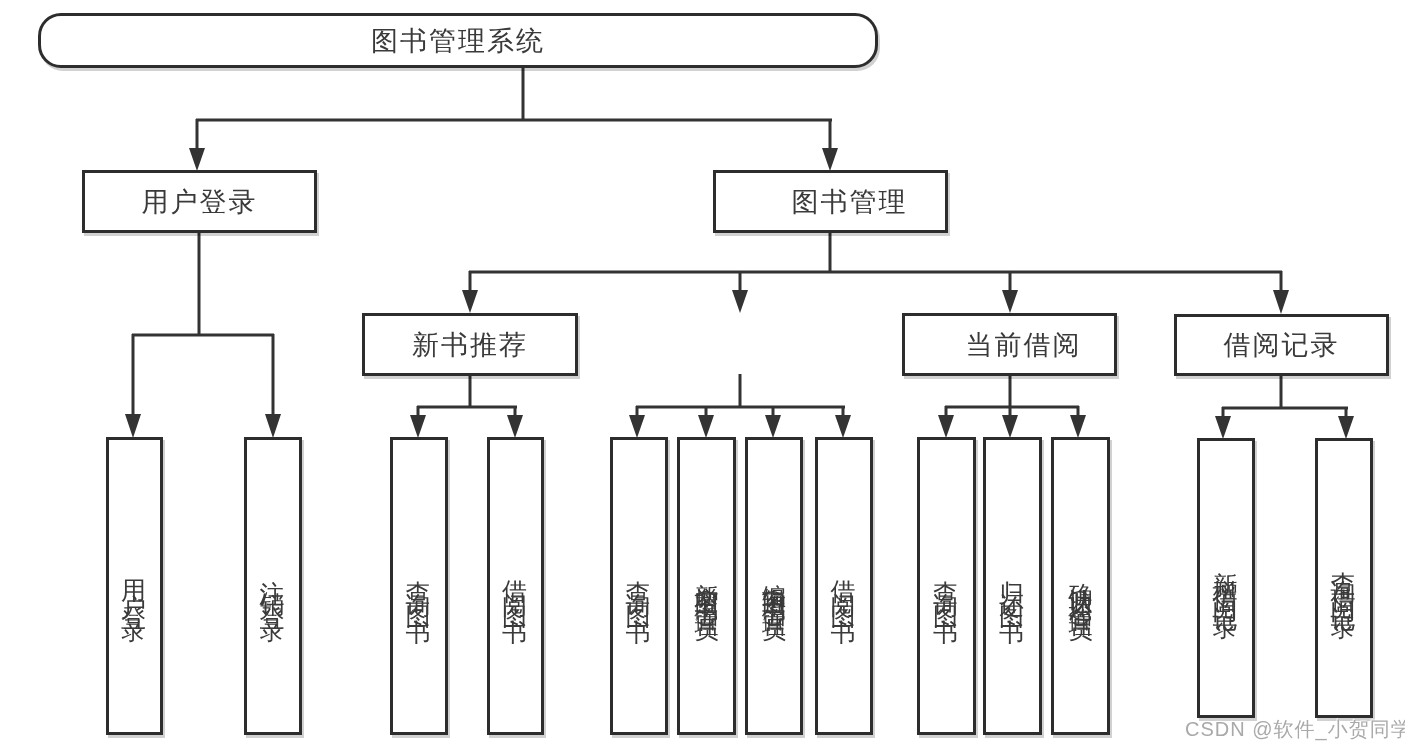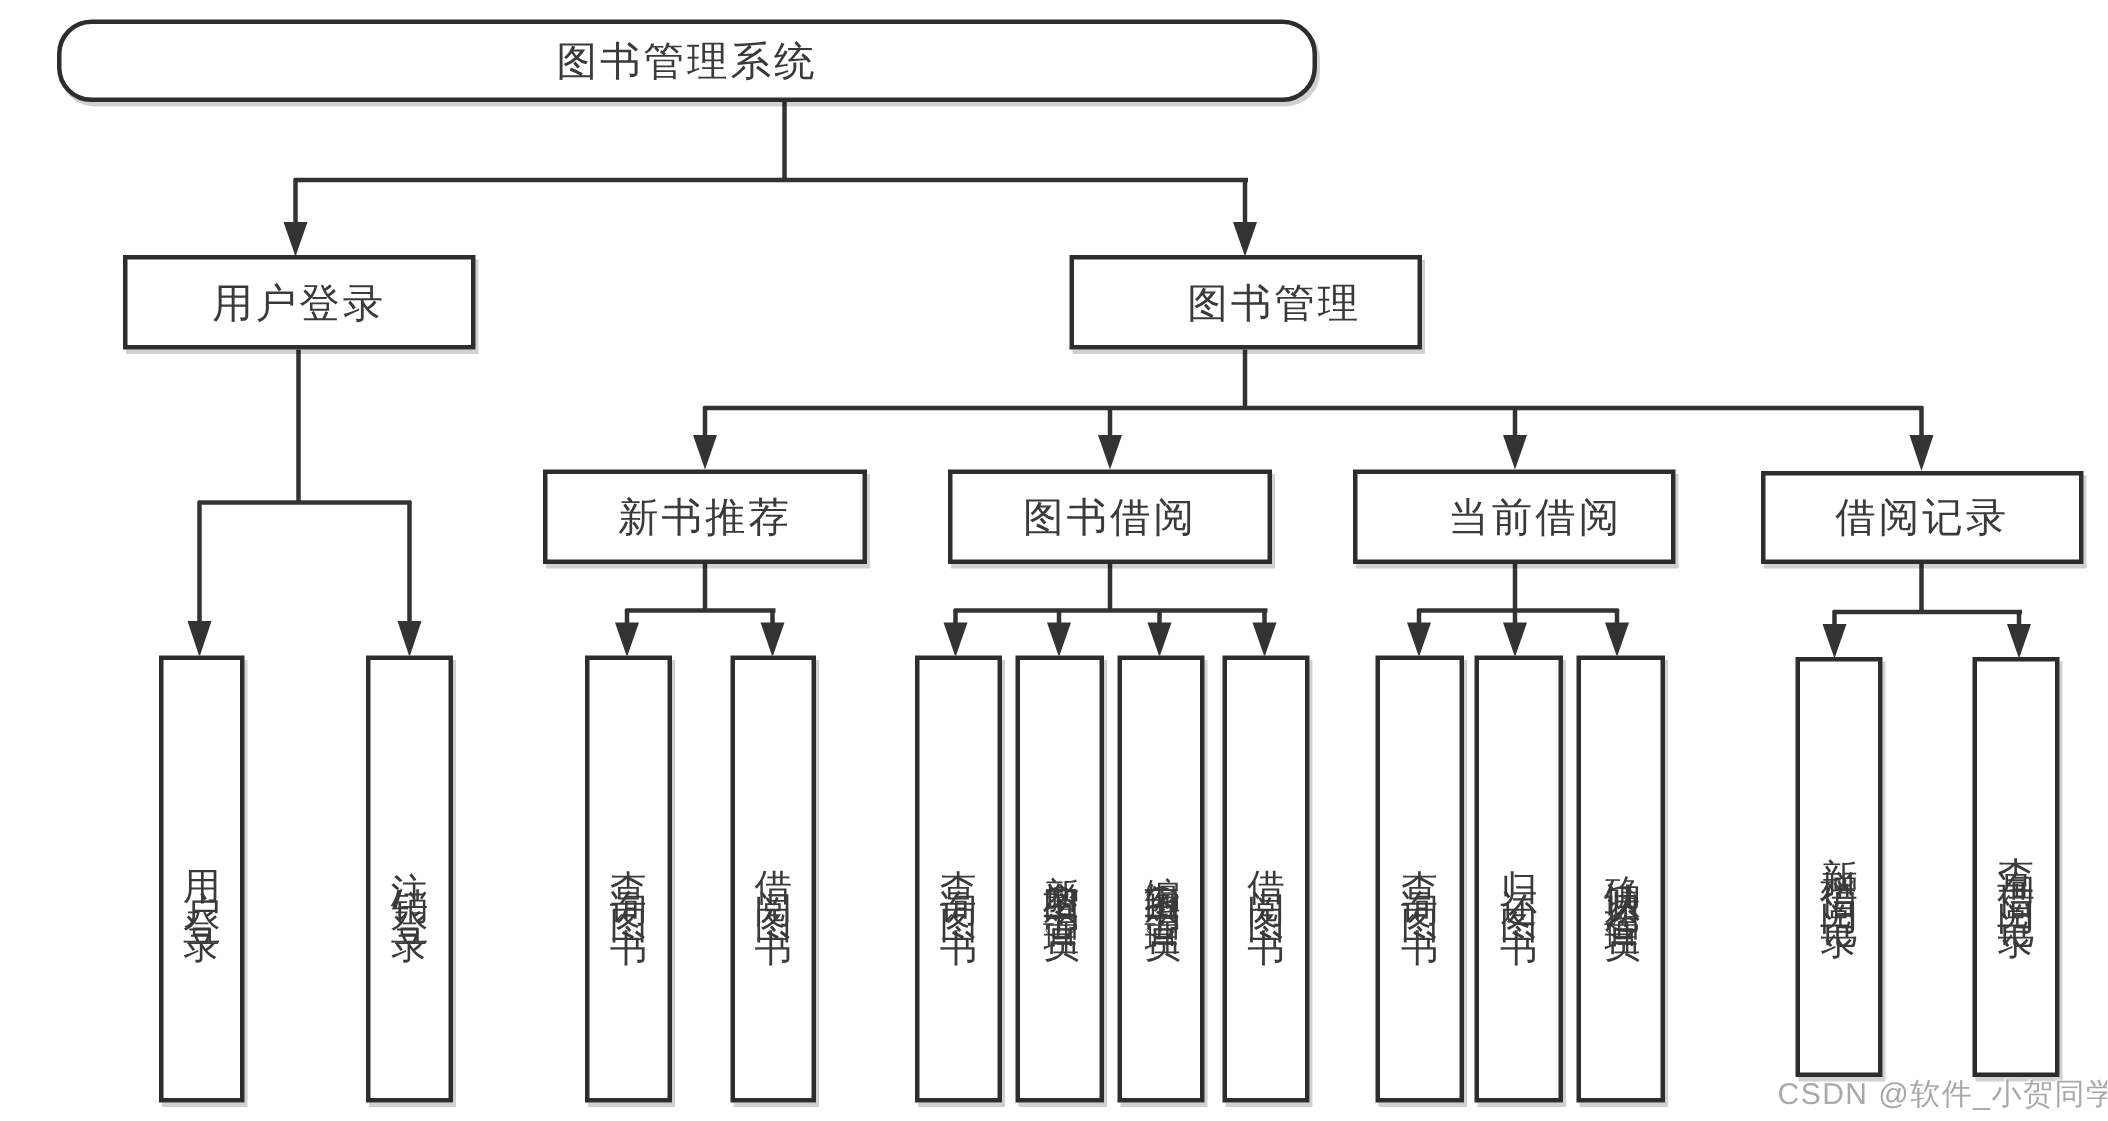--- a/index.html
+++ b/index.html
@@ -134,23 +134,20 @@
   <div class="box" style="left:82px; top:170px; width:235px; height:63px;">
     <span class="hlabel">用户登录</span>
   </div>
   <div class="box" style="left:713px; top:170px; width:235px; height:63px;padding-left:38px;">
     <span class="hlabel">图书管理</span>
   </div>
 
   <div class="box" style="left:362px; top:313px; width:216px; height:63px;">
     <span class="hlabel">新书推荐</span>
   </div>
-  <div class="box" style="left:632px; top:313px; width:216px; height:63px;">
-    <span class="hlabel">图书借阅</span>
-  </div>
   <div class="box" style="left:902px; top:313px; width:215px; height:63px;padding-left:28px;">
     <span class="hlabel">当前借阅</span>
   </div>
   <div class="box" style="left:1174px; top:314px; width:215px; height:62px;">
     <span class="hlabel">借阅记录</span>
   </div>
 
   <div class="box vbox" style="left:106px; top:437px; width:57px; height:298px;">
     <span class="vlabel vl4">用户登录</span>
   </div>

